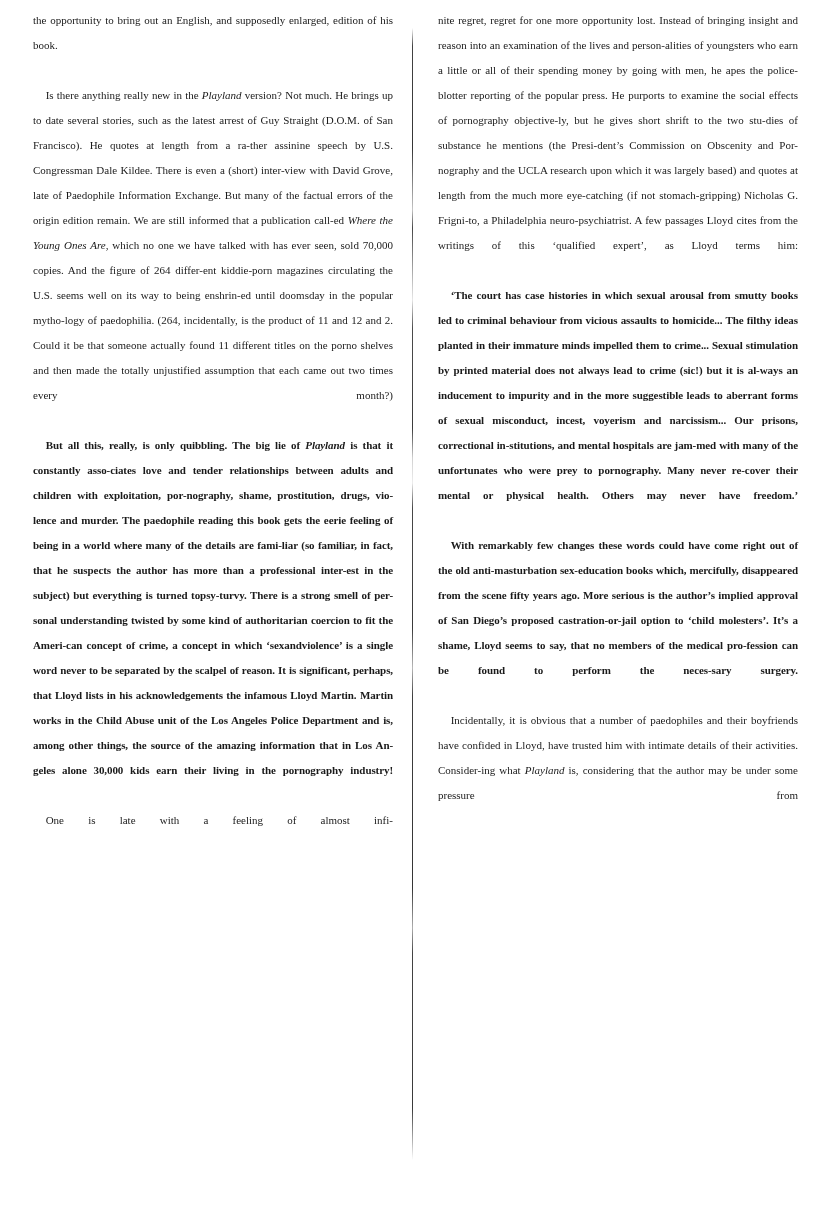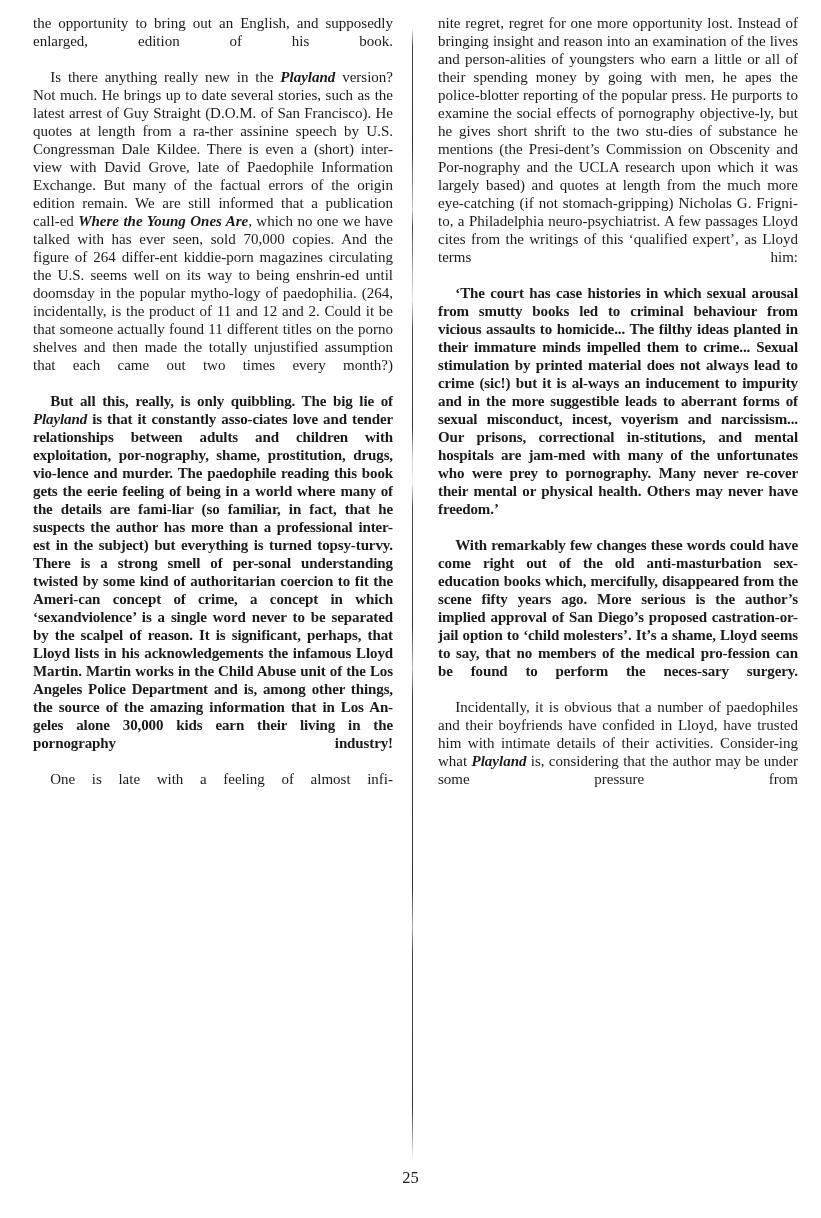--- a/index.html
+++ b/index.html
@@ -26,26 +26,26 @@
   .columns {
     position: absolute;
     left: 0;
     top: 0;
     width: 821px;
     height: 1160px;
   }
 
   .column {
     position: absolute;
-    top: 14px;
+    top: 8px;
     width: 360px;
     text-align: justify;
     text-justify: inter-word;
-    font-size: 15px;
-    line-height: 18px;
+    font-size: 11px;
+    line-height: 25px;
     -webkit-hyphens: none;
     hyphens: none;
     word-spacing: 0.02em;
   }
 
   .column-left  { left: 33px; }
   .column-right { left: 438px; }
 
   .column p {
     margin: 0;
@@ -55,21 +55,21 @@
     text-indent: 1.15em;
   }
 
   
   .column p::after {
     content: "";
     display: inline-block;
     width: 100%;
   }
 
-  .ital { font-style: italic; font-weight: bold; }
+  .ital { font-style: italic; }
 
   
   .ink-normal { font-weight: 400; }
   .ink-heavy  { font-weight: 700; letter-spacing: -0.0075em; }
 
   
   .column-rule {
     position: absolute;
     left: 412px;
     top: 28px;
@@ -130,15 +130,14 @@
 
     <div class="column column-right">
         <p class="ink-normal"><span>nite regret, regret for one more opportunity lost. Instead of bringing insight and reason into an examination of the lives and person-alities of youngsters who earn a little or all of their spending money by going with men, he apes the police-blotter reporting of the popular press. He purports to examine the social effects of pornography objective-ly, but he gives short shrift to the two stu-dies of substance he mentions (the Presi-dent’s Commission on Obscenity and Por-nography and the UCLA research upon which it was largely based) and quotes at length from the much more eye-catching (if not stomach-gripping) Nicholas G. Frigni-to, a Philadelphia neuro-psychiatrist. A few passages Lloyd cites from the writings of this ‘qualified expert’, as Lloyd terms him:</span></p>
         <p class="indent ink-heavy"><span>‘The court has case histories in which sexual arousal from smutty books led to criminal behaviour from vicious assaults to homicide... The filthy ideas planted in their immature minds impelled them to crime... Sexual stimulation by printed material does not always lead to crime (sic!) but it is al-ways an inducement to impurity and in the more suggestible leads to aberrant forms of sexual misconduct, incest, voyerism and narcissism... Our prisons, correctional in-stitutions, and mental hospitals are jam-med with many of the unfortunates who were prey to pornography. Many never re-cover their mental or physical health. Others may never have freedom.’</span></p>
         <p class="indent ink-heavy"><span>With remarkably few changes these words could have come right out of the old anti-masturbation sex-education books which, mercifully, disappeared from the scene fifty years ago. More serious is the author’s implied approval of San Diego’s proposed castration-or-jail option to ‘child molesters’. It’s a shame, Lloyd seems to say, that no members of the medical pro-fession can be found to perform the neces-sary surgery.</span></p>
         <p class="indent ink-normal"><span>Incidentally, it is obvious that a number of paedophiles and their boyfriends have confided in Lloyd, have trusted him with intimate details of their activities. Consider-ing what </span><span class="ital">Playland</span><span> is, considering that the author may be under some pressure from</span></p>
       </div>
 
   </div>
 
-  <div class="folio">25</div>
 
 </div>
 
 </body></html>

